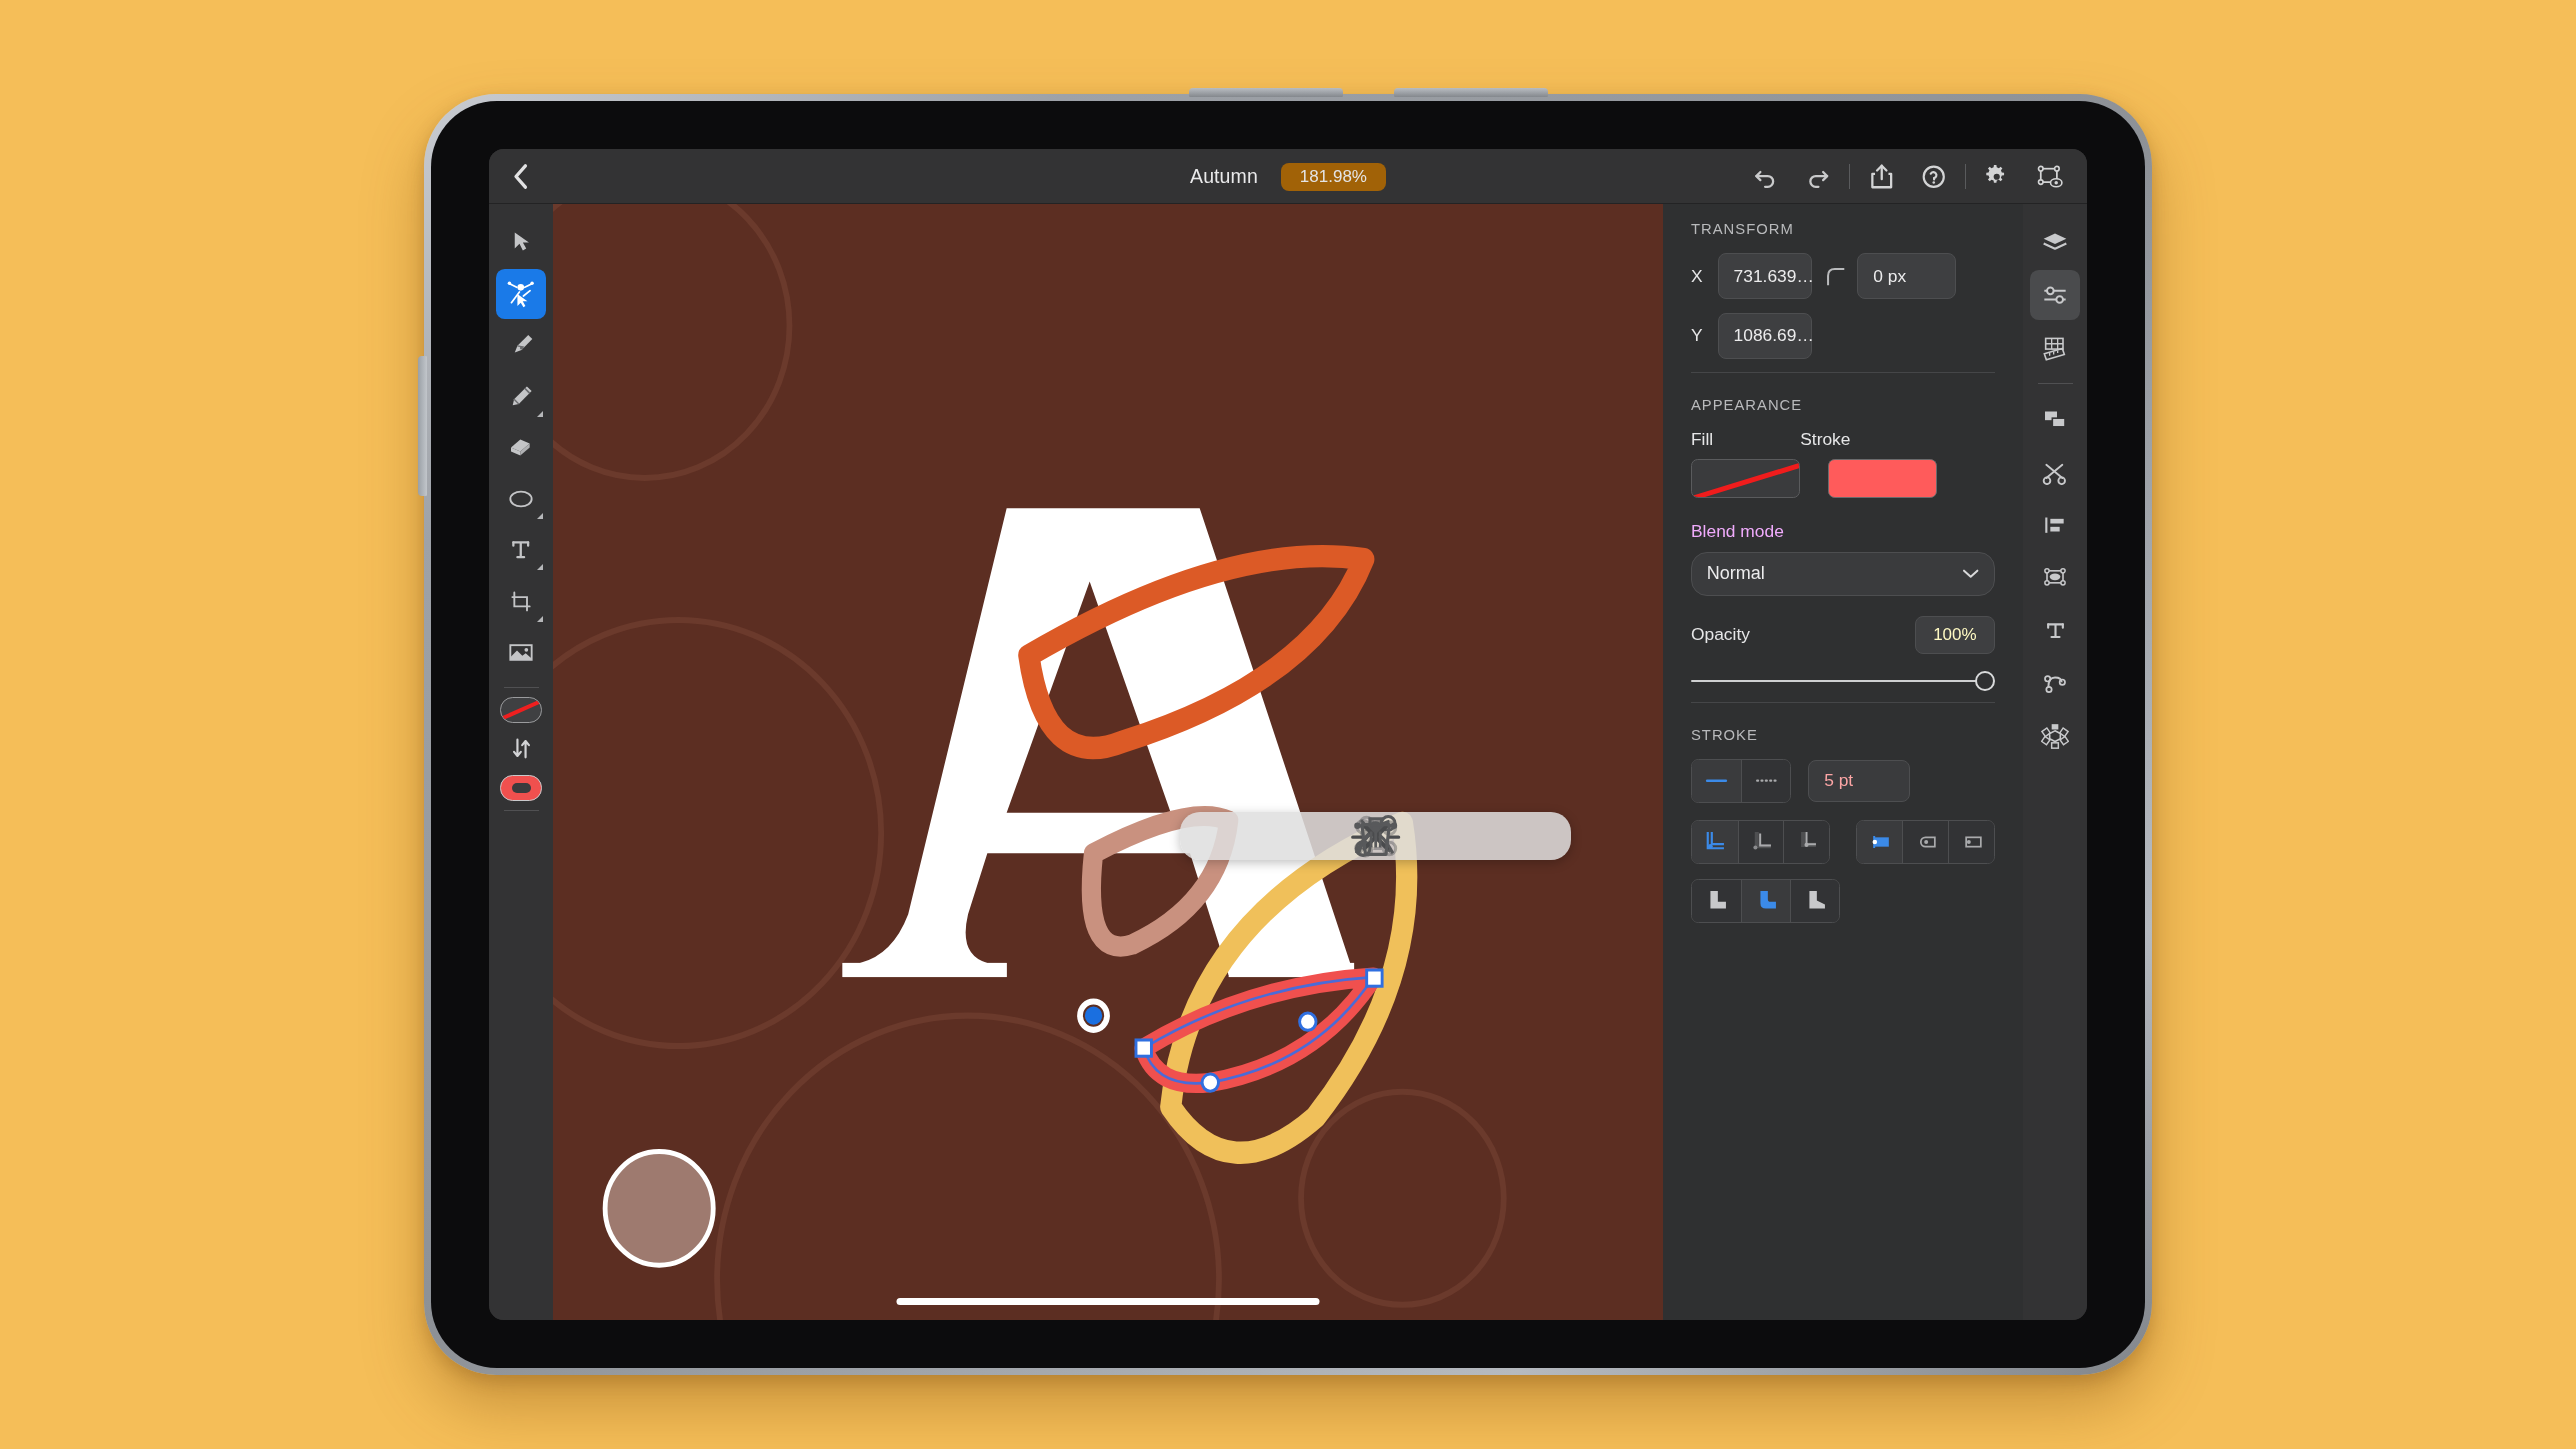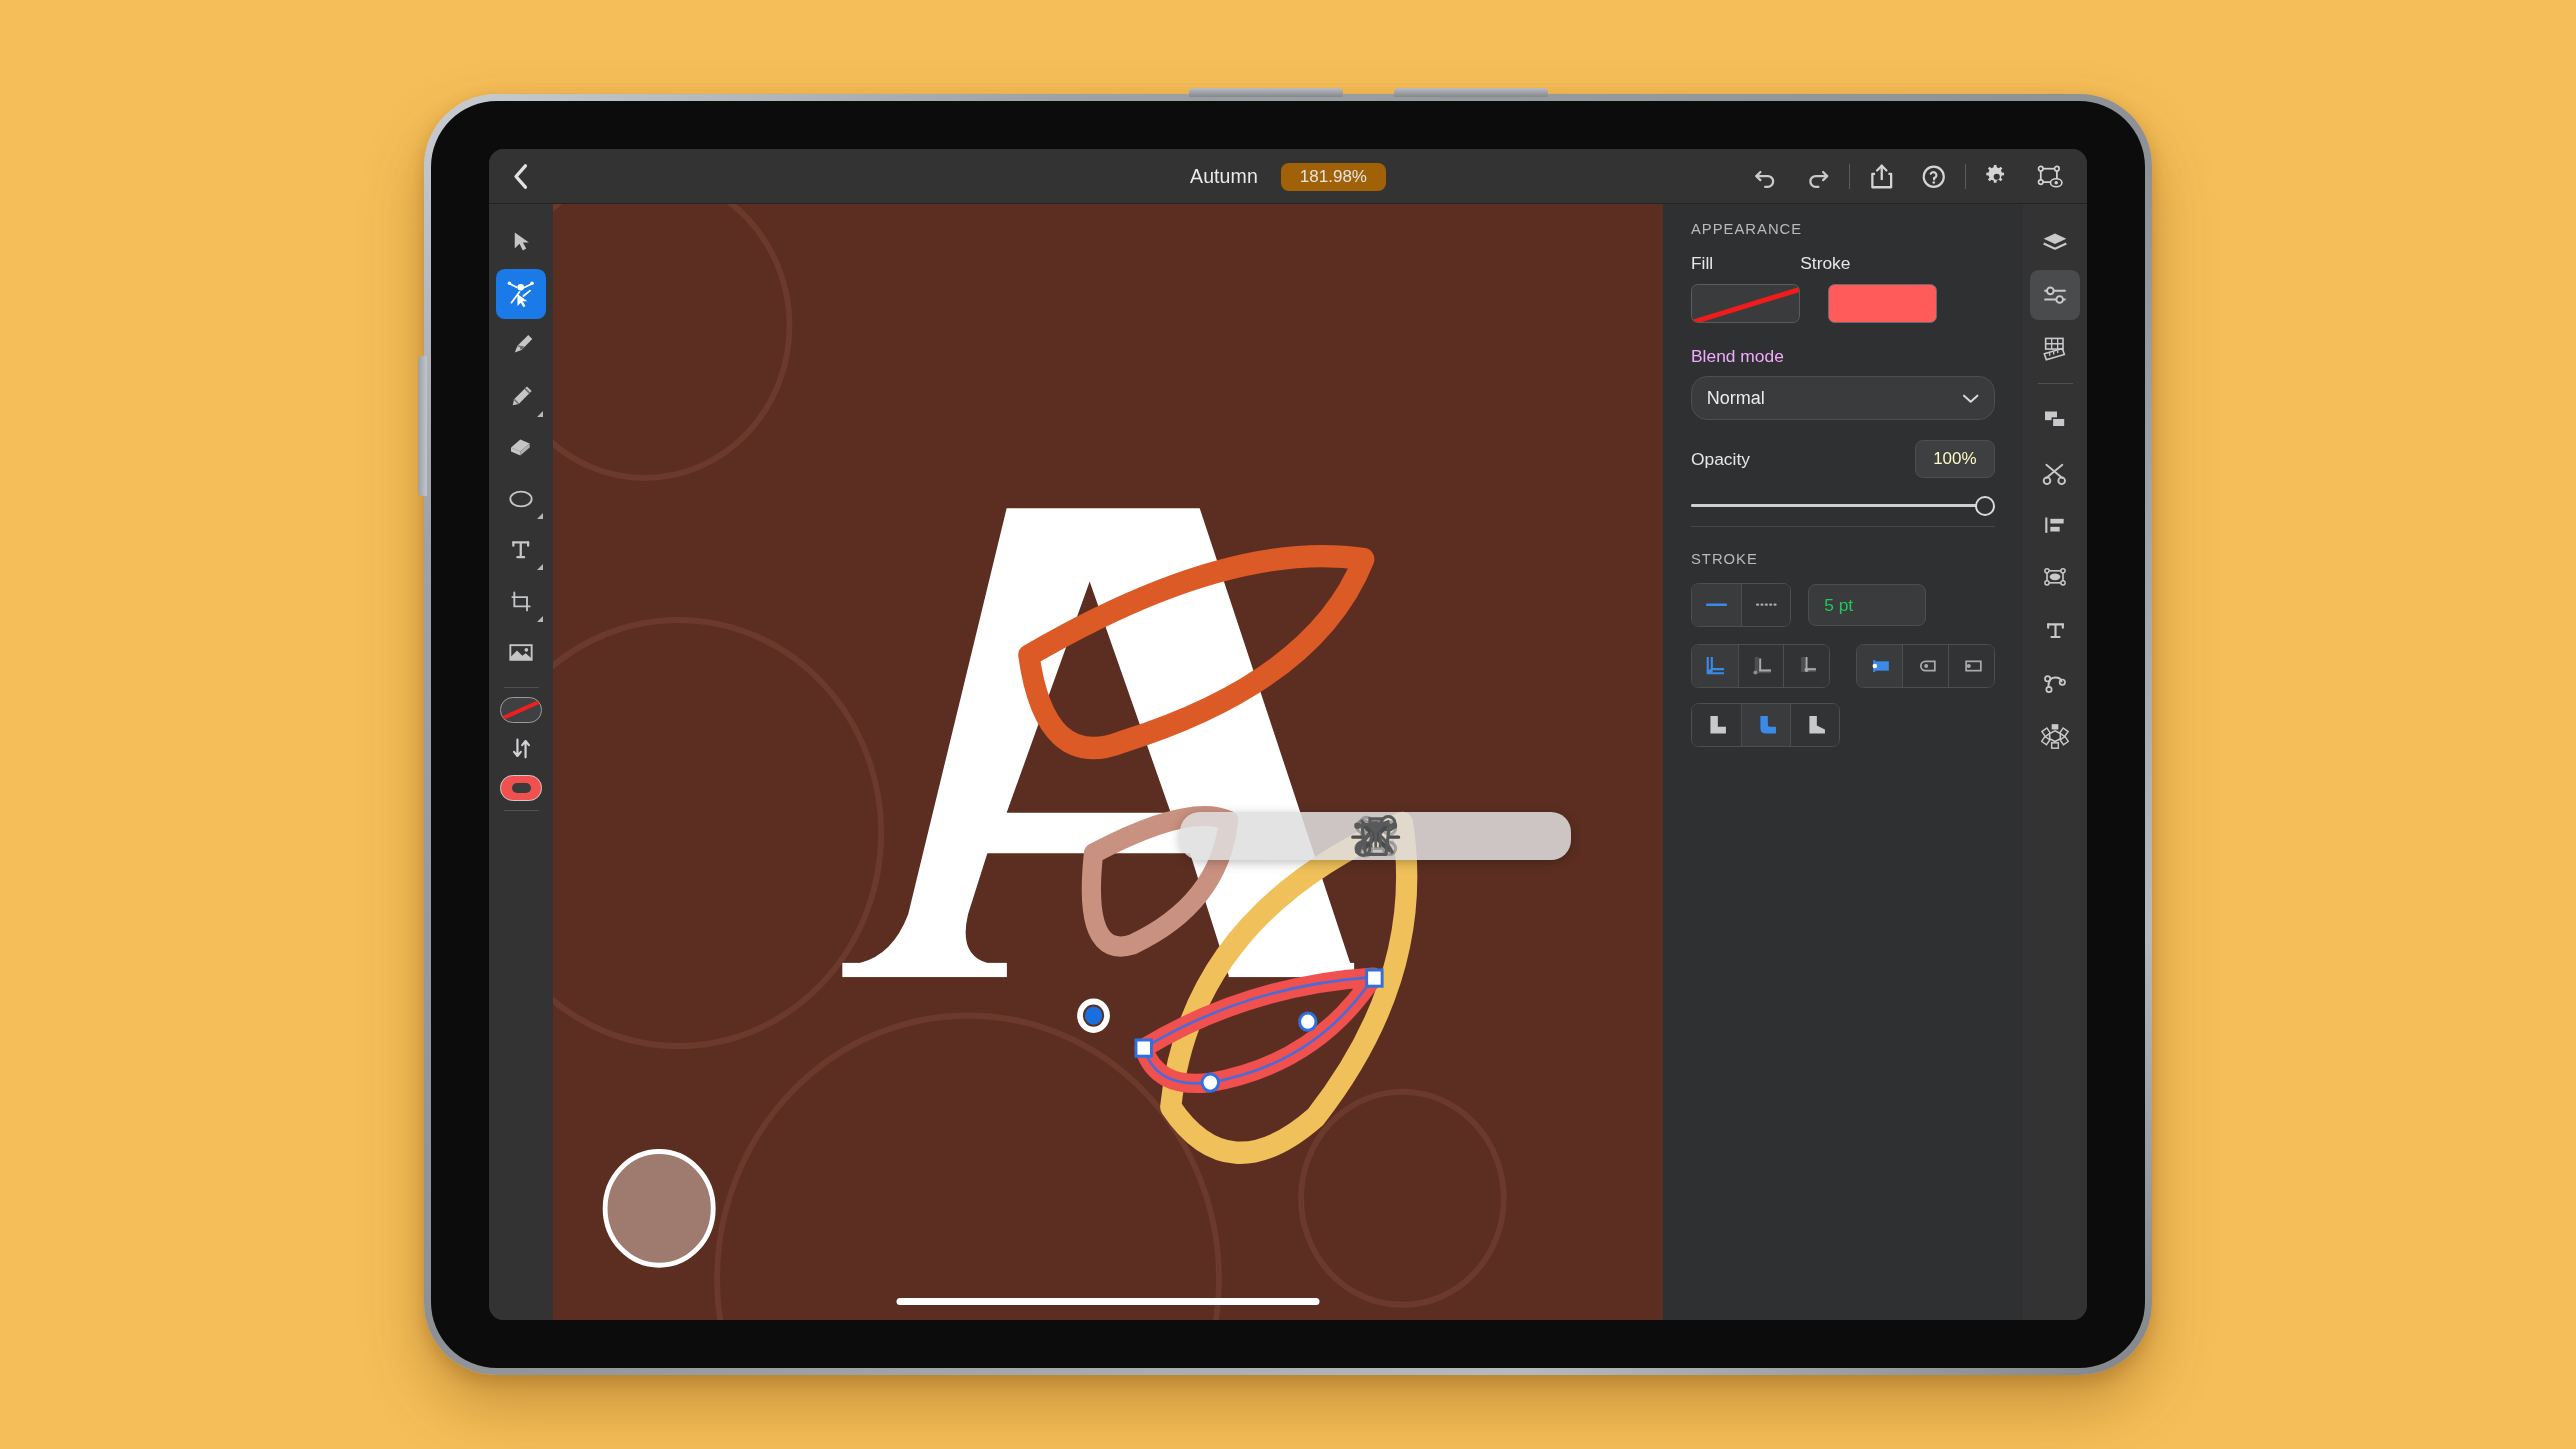--- a/index.html
+++ b/index.html
@@ -202,22 +202,22 @@
   .stroke-row1 { display:flex; align-items:center; gap:17.4px; margin-bottom:17.4px; }
   .seg-group { display:flex; border:0.7px solid #4d4e50; border-radius:7.4px; overflow:hidden; }
   .seg {
     width:49px; height:42px; display:flex; align-items:center; justify-content:center;
     cursor:pointer; background:#323335;
   }
   .seg + .seg { border-left:0.7px solid #4d4e50; }
   .seg.active { background:#3a3b3d; }
   #stroke-width-field {
     background:#3a3b3d; border:0.7px solid #4d4e50; border-radius:8px;
-    width:118px; height:42px; display:flex; align-items:center; padding:0 14.8px;
-    color:#22c55e; font-size:17.4px; cursor:text;
+    width:102px; height:42px; display:flex; align-items:center; padding:0 14.8px;
+    color:#fca5a5; font-size:17.4px; cursor:text;
   }
   .stroke-row2 { display:flex; gap:25.5px; margin-bottom:14.8px; }
   .stroke-row3 { display:flex; gap:25.5px; }
 
   
   #right-rail {
     width:64px; flex:0 0 64px; background:#333334;
     display:flex; flex-direction:column; align-items:center;
     padding-top:13.4px; gap:2.7px;
   }
@@ -474,20 +474,38 @@
               </svg>
             </div>
           </div>
 
           <div id="home-indicator"></div>
         </div>
       </div>
 
       <div id="right-panel">
 
+        <div class="panel-section">
+          <div class="section-title">TRANSFORM</div>
+          <div class="xy-row">
+            <div class="xy-label">X</div>
+            <div class="field w-xy">731.639…</div>
+            <div class="radius-group">
+              <svg class="ico" width="23" height="23" viewBox="0 0 34 34">
+                <path d="M6 30 V16 Q6 6 16 6 H30" fill="none" stroke="#b9babc" stroke-width="3"></path>
+              </svg>
+              <div class="field w-radius">0 px</div>
+            </div>
+          </div>
+          <div class="xy-row">
+            <div class="xy-label">Y</div>
+            <div class="field w-xy">1086.69…</div>
+          </div>
+          <div class="panel-divider"></div>
+        </div>
 
         <div class="panel-section">
           <div class="section-title">APPEARANCE</div>
           <div class="appearance-labels">
             <span>Fill</span>
             <span>Stroke</span>
           </div>
           <div class="swatch-row">
             <div class="big-swatch none"></div>
             <div class="big-swatch stroke-color"></div>

